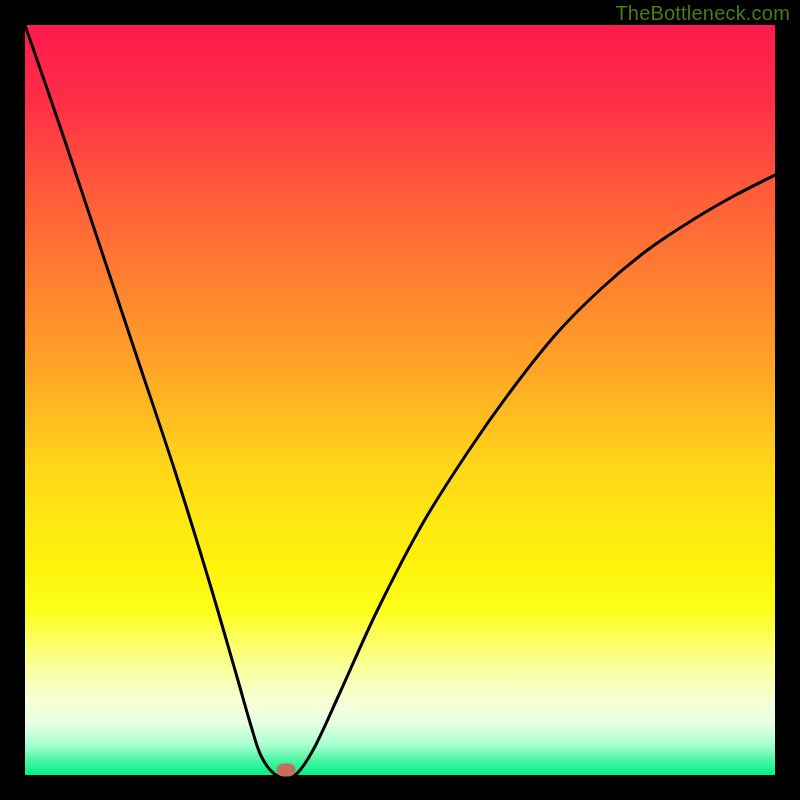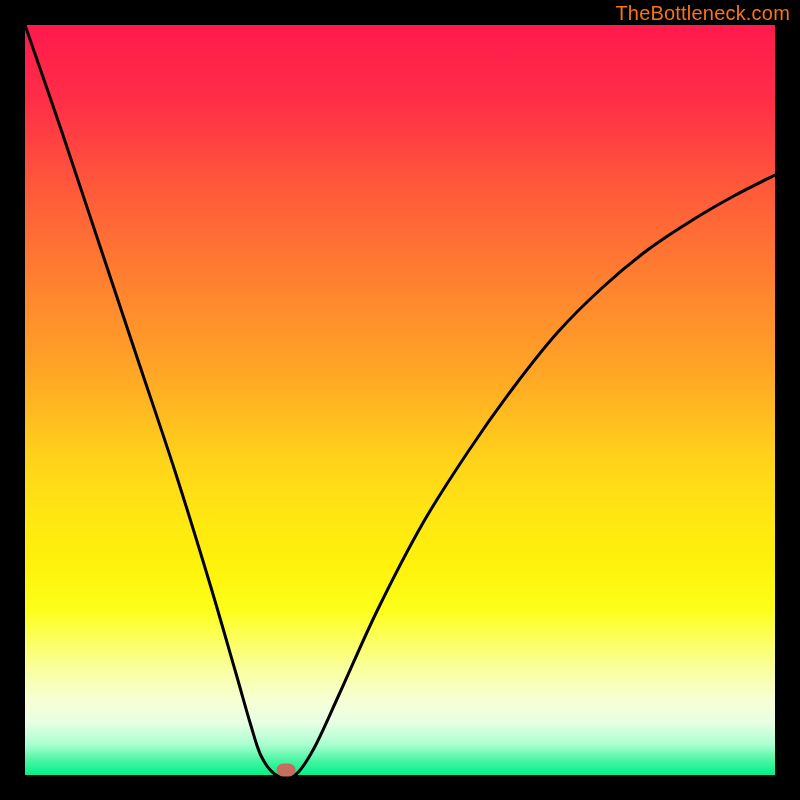--- a/index.html
+++ b/index.html
@@ -57,21 +57,21 @@
     border-radius: 7px;
     background: #c56d5e;
     transform: translate(-50%, -50%);
   }
   .watermark {
     position: absolute;
     top: 2px;
     right: 10px;
     font-family: Arial, Helvetica, sans-serif;
     font-size: 20px;
-    color: #f97316;
+    color: #4d7c0f;
     letter-spacing: 0.2px;
   }
 </style>
 </head>
 <body>
 
 <div class="frame">
   <div class="gradient"></div>
   <svg class="curve" viewBox="0 0 750 750" preserveAspectRatio="none">
     <path id="curve-path" fill="none" stroke="#000" stroke-width="3" stroke-linecap="round" stroke-linejoin="round" d="M 0 0 C 6.25 18.125000000000004 25 71.875 37.5 108.75000000000001 C 50 145.62500000000003 62.5 183.75000000000003 75 221.25000000000003 C 87.5 258.75 100 296.24999999999994 112.5 333.74999999999994 C 125 371.24999999999994 138.125 409.375 150 446.25 C 161.875 483.125 173.75 521.875 183.75 555 C 193.75 588.125 203.12500000000003 621.25 210.00000000000003 645 C 216.87500000000003 668.75 220.625 683.125 225 697.5 C 229.375 711.875 231.875 722.5 236.25 731.25 C 240.625 740 245.62500000000003 746.875 251.25000000000003 750 C 256.875 753.125 263.75 754.375 270 750 C 276.25 745.625 281.25 737.5 288.75 723.75 C 296.25 710 304.375 690.625 315 667.5 C 325.625 644.375 338.75 613.125 352.5 585 C 366.25 556.875 382.5 525 397.5 498.75 C 412.5 472.5 427.5 450.00000000000006 442.5 427.50000000000006 C 457.5 405.00000000000006 472.5 383.75 487.5 363.75 C 502.5 343.75 517.5 324.375 532.5 307.5 C 547.5 290.625 562.5 276.25 577.5 262.5 C 592.5 248.75 607.5 236.25000000000003 622.5 225.00000000000003 C 637.5 213.75000000000003 653.125 204 667.5 195 C 681.875 186 695 178.49999999999997 708.75 170.99999999999997 C 722.5 163.49999999999997 743.125 153.49999999999997 750 149.99999999999997"></path>

